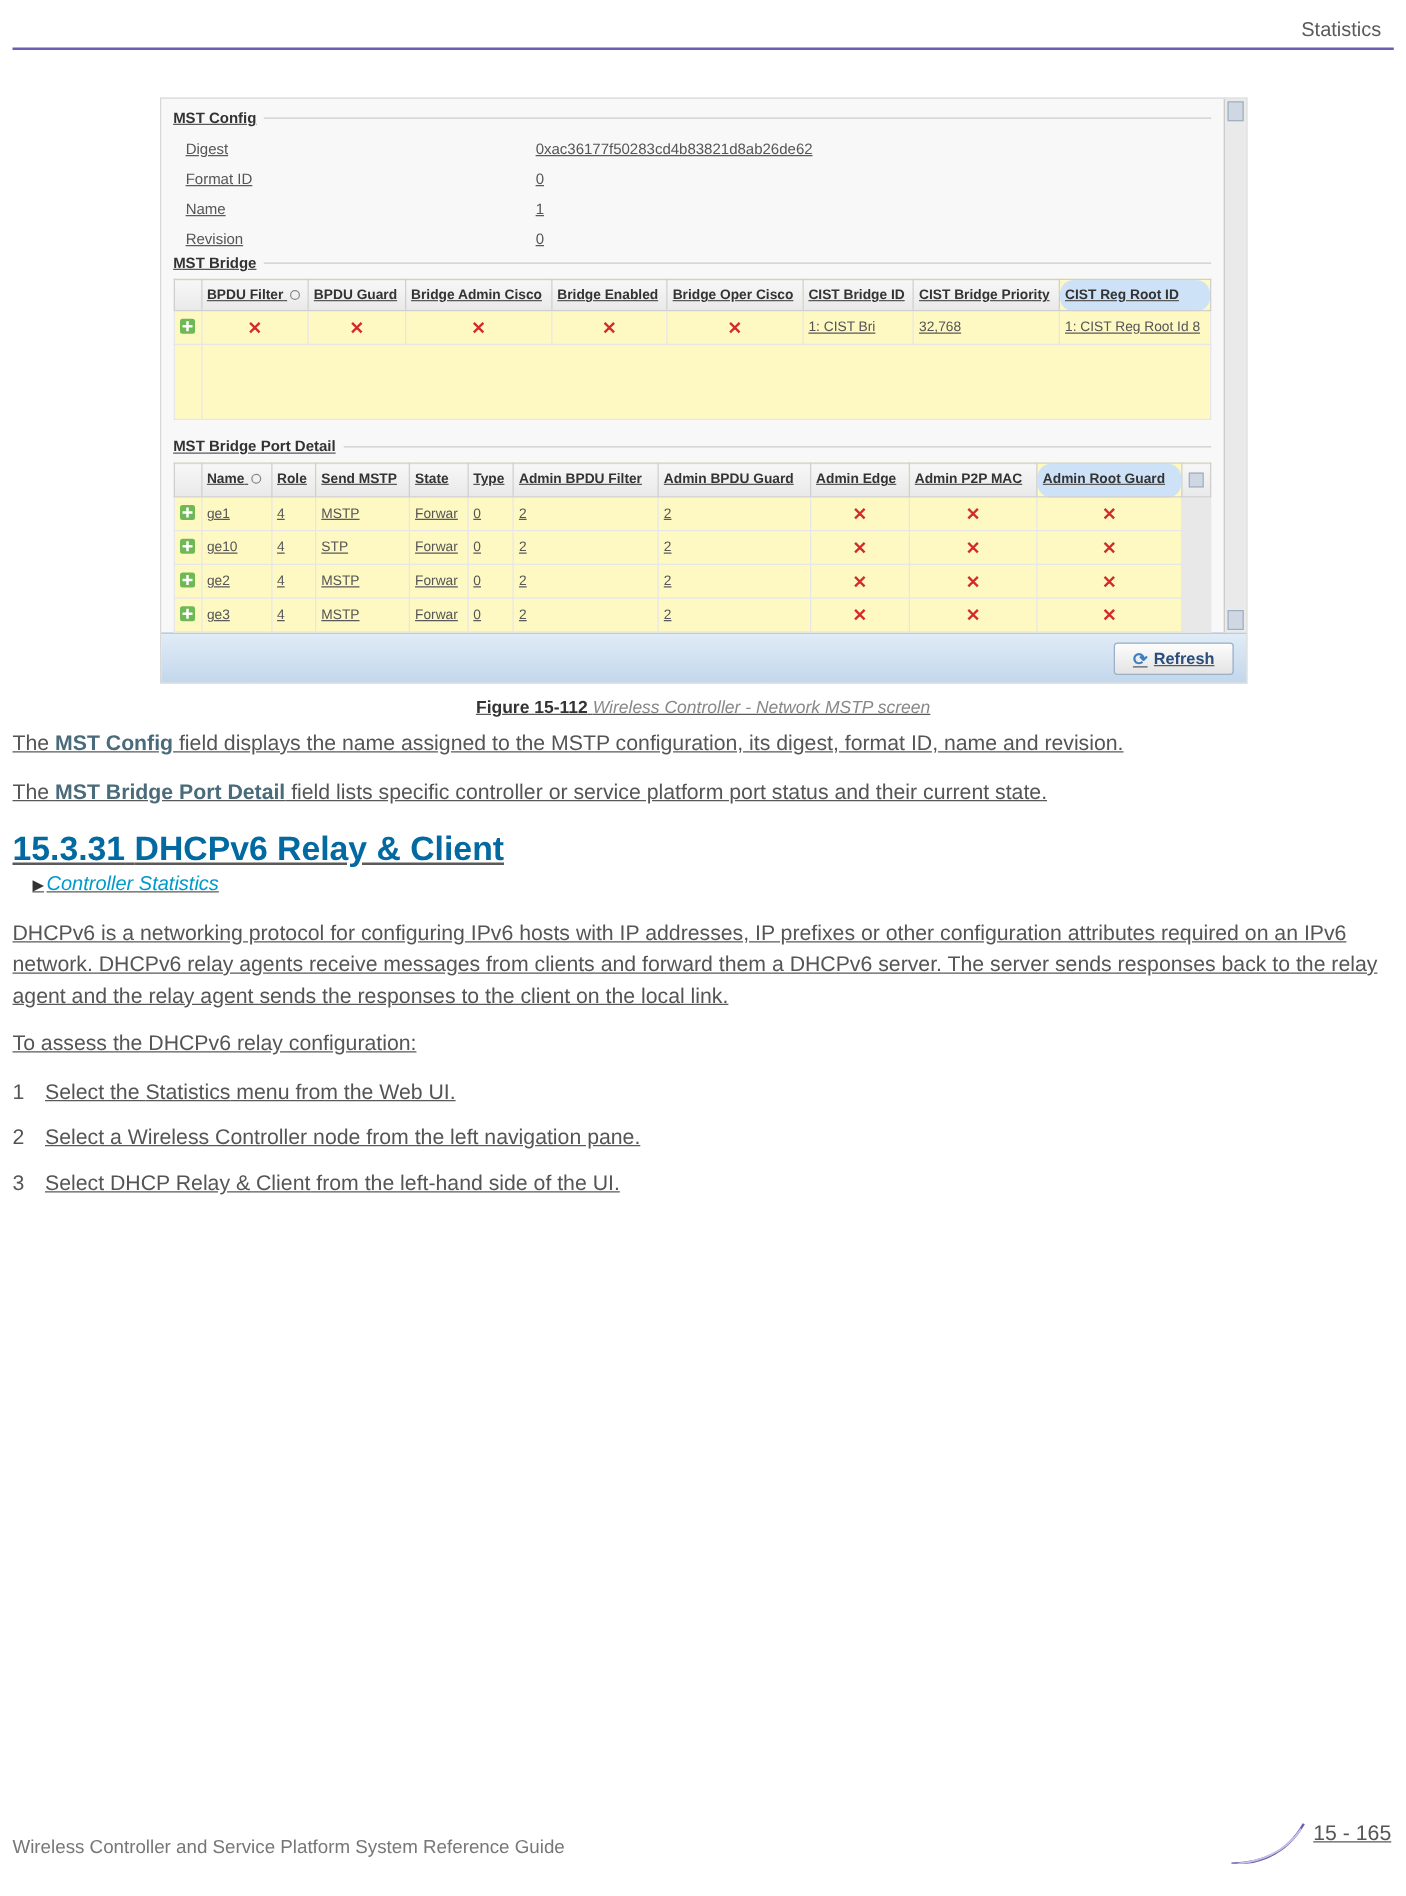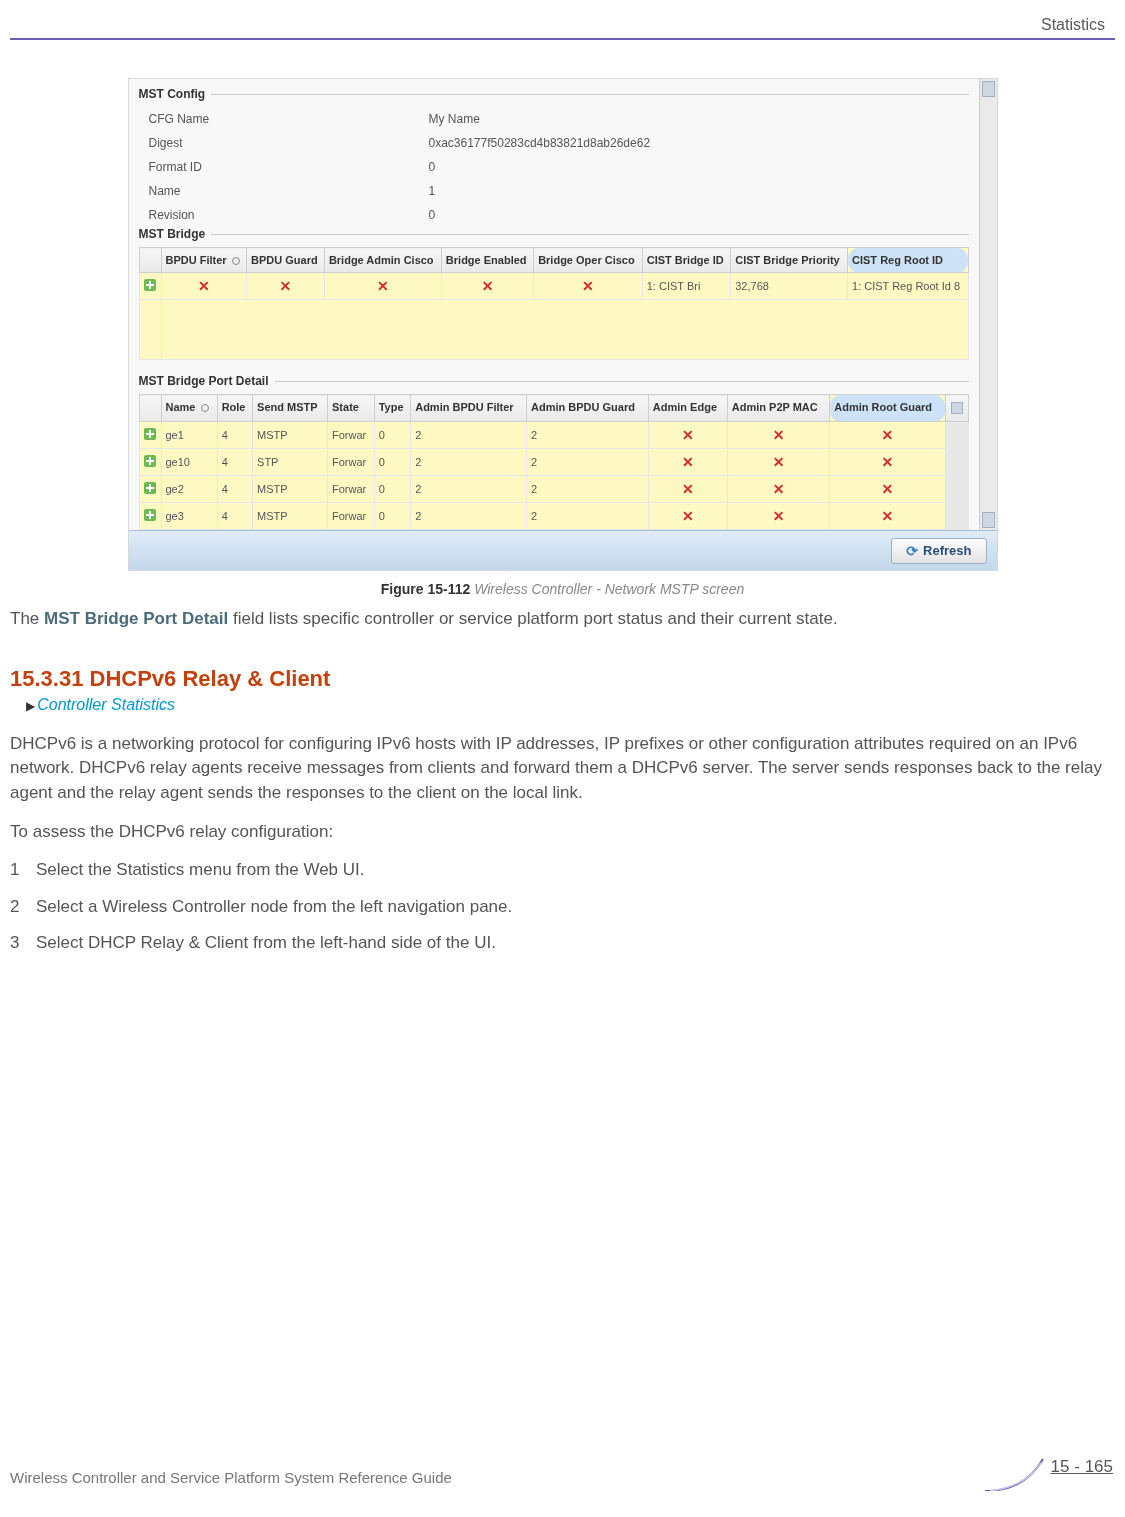--- a/index.html
+++ b/index.html
@@ -23,20 +23,21 @@
       top: 16px;
       right: 20px;
       font-size: 16px;
       color: #5a5a5a;
     }
     .content {
       position: absolute;
       top: 78px;
       left: 10px;
       right: 10px;
+      text-decoration: underline;
     }
     .screenshot-area {
       margin: 0 auto 10px auto;
       width: 870px;
       position: relative;
       background: #f8f8f8;
       border: 1px solid #d8d8d8;
     }
     .scrollbar-right {
       position: absolute;
@@ -206,24 +207,24 @@
       font-size: 17px;
       color: #555;
       line-height: 1.45;
       margin: 0 0 14px 0;
     }
     .para .bold-teal {
       font-weight: bold;
       color: #4a6b7a;
     }
     .section-head {
-      color: #c2410c;
-      font-weight: bold;
-      font-size: 22px;
-      margin: 34px 0 4px 0;
+      color: #0369a1;
+      font-weight: bold;
+      font-size: 27px;
+      margin: 18px 0 4px 0;
     }
     .breadcrumb {
       color: #0099cc;
       font-style: italic;
       font-size: 16px;
       margin-left: 16px;
       margin-bottom: 18px;
     }
     .breadcrumb .arrow {
       color: #333;
@@ -292,24 +293,20 @@
       <div class="thumb-top"></div>
       <div class="thumb-bot"></div>
     </div>
     <div class="inner-panel">
 
       <div class="legend-row">
         <span class="lg">MST Config</span>
         <span class="line"></span>
       </div>
       <div>
-        <div class="kv-row">
-            <span class="k">CFG Name</span>
-            <span class="v">My Name</span>
-          </div>
         <div class="kv-row">
             <span class="k">Digest</span>
             <span class="v">0xac36177f50283cd4b83821d8ab26de62</span>
           </div>
         <div class="kv-row">
             <span class="k">Format ID</span>
             <span class="v">0</span>
           </div>
         <div class="kv-row">
             <span class="k">Name</span>
@@ -447,20 +444,23 @@
     </div>
   </div>
 
   <div class="caption">
     <span class="fignum">Figure 15-112</span>
     <span> </span>
     <span class="figtxt">Wireless Controller - Network MSTP screen</span>
   </div>
 
   <p class="para">
+    <span>The </span><span class="bold-teal">MST Config</span><span> field displays the name assigned to the MSTP configuration, its digest, format ID, name and revision.</span>
+  </p>
+  <p class="para">
     <span>The </span><span class="bold-teal">MST Bridge Port Detail</span><span> field lists specific controller or service platform port status and their current state.</span>
   </p>
 
   <div class="section-head">
     <span>15.3.31</span>
     <span> </span>
     <span>DHCPv6 Relay &amp; Client</span>
   </div>
   <div class="breadcrumb">
     <span class="arrow">▶</span><span>Controller Statistics</span>

